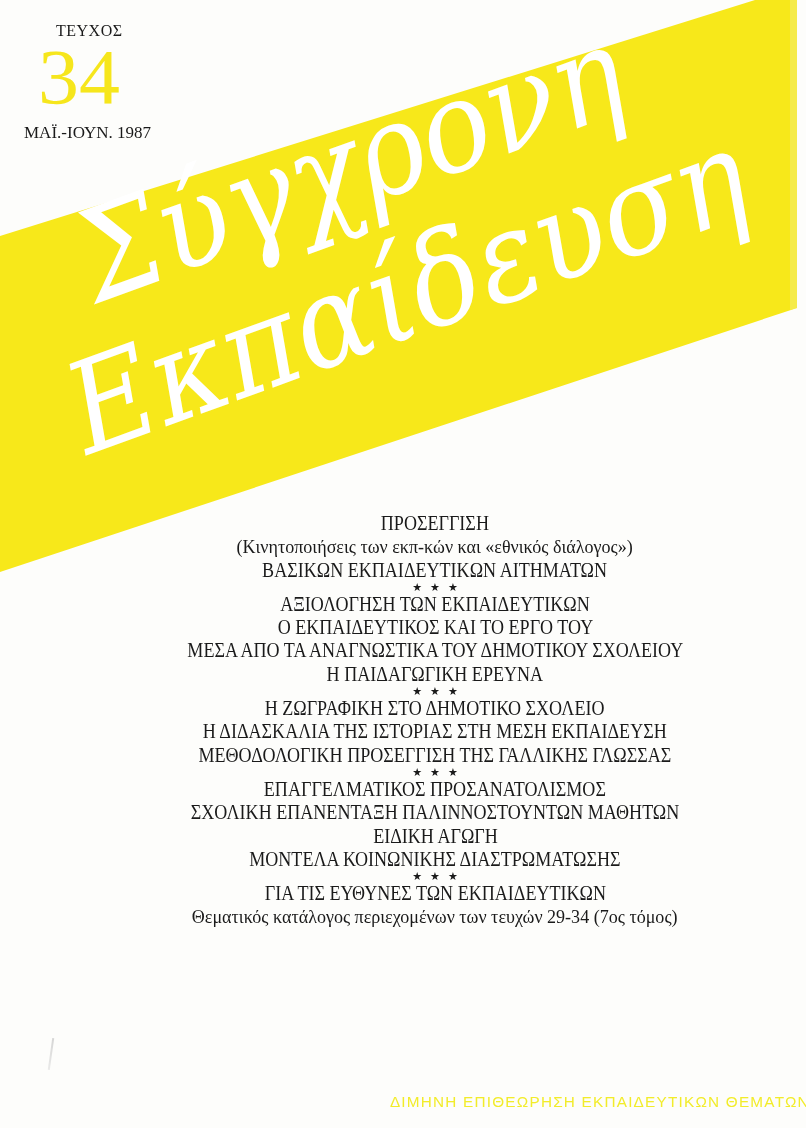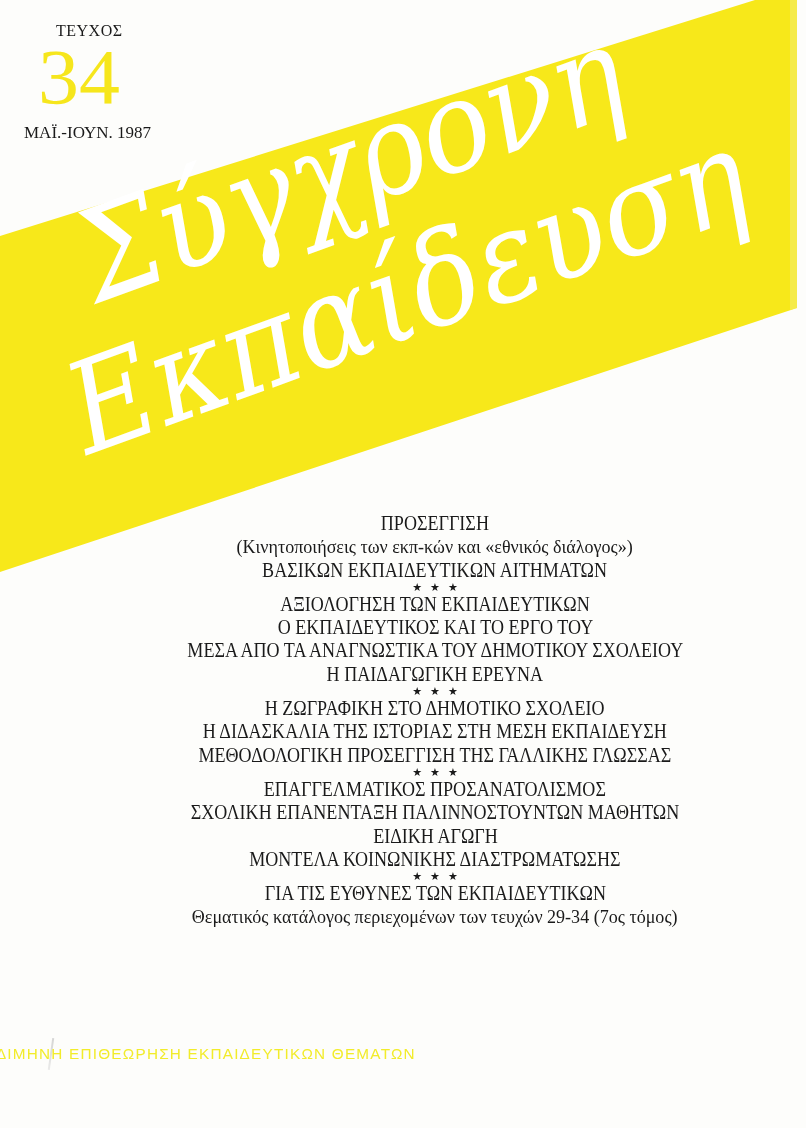--- a/index.html
+++ b/index.html
@@ -36,21 +36,21 @@
     }
     .line {
       display: block; height: 23.3px; line-height: 23.3px; white-space: nowrap;
       font-size: 21px; color: #1a1a1a;
     }
     .line span { display: inline-block; transform: scaleX(0.86); transform-origin: center; }
     .line.sub span { font-size: 19px; transform: scaleX(0.95); }
     .line.stars { height: 11px; line-height: 11px; font-size: 11px; letter-spacing: 8px; padding-left: 8px; }
     .line.stars span { transform: none; }
     .footer {
-      position: absolute; left: 0; top: 1045px; width: 806px; text-align: left;
+      position: absolute; left: 0; top: 1093px; width: 806px; text-align: right;
       font-family: "Liberation Sans", "DejaVu Sans", sans-serif; font-size: 15px;
       color: #f2ec2a; letter-spacing: 1.2px;
     }
     .footer span { display: inline-block; transform: scaleX(1.02); }
     .scratch {
       position: absolute; left: 50px; top: 1038px; width: 2px; height: 32px;
       background: linear-gradient(#bbb, #ddd); transform: rotate(8deg); opacity: 0.6;
     }
   </style>
 </head>

